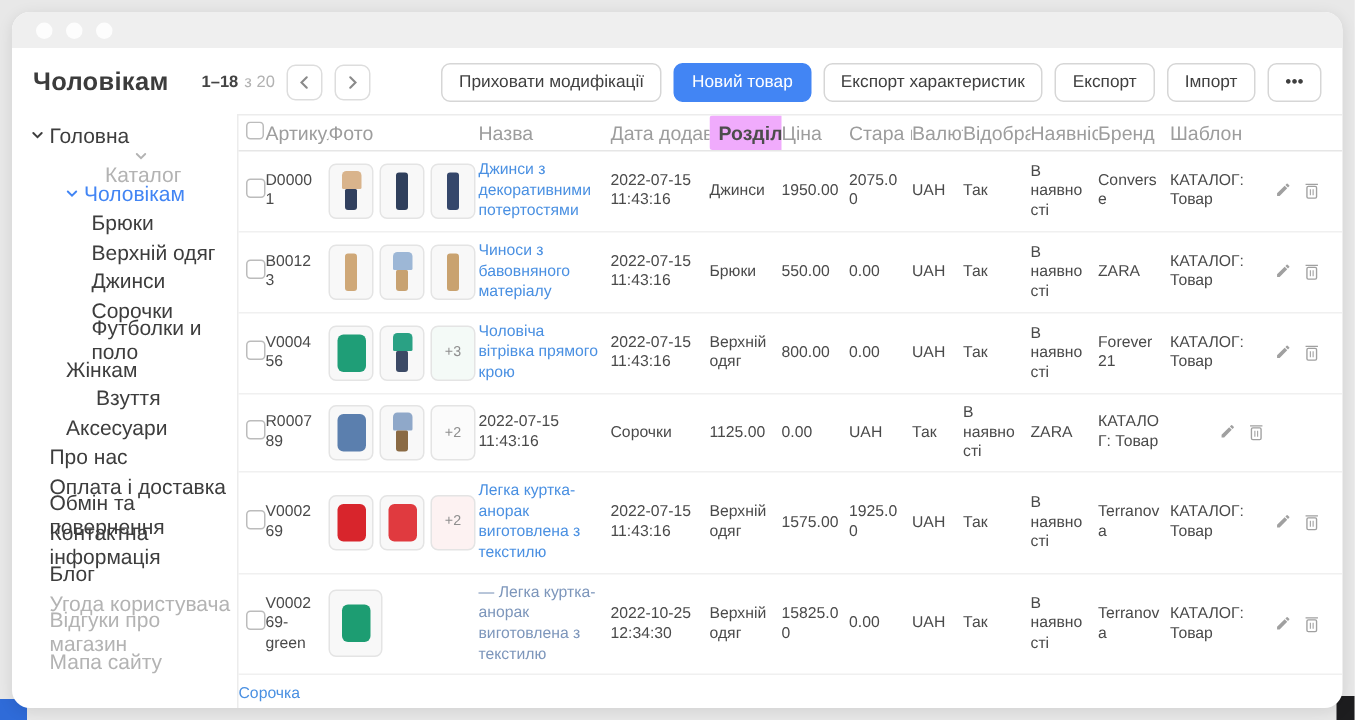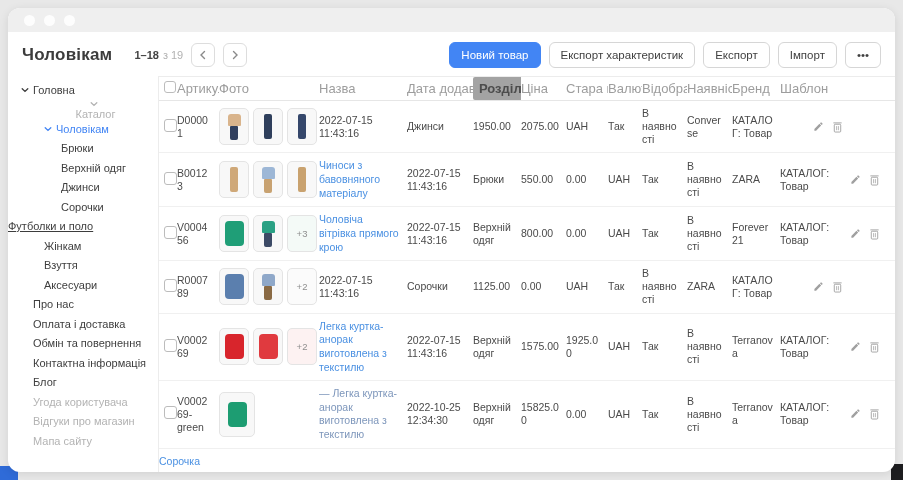--- a/index.html
+++ b/index.html
@@ -19,30 +19,30 @@
   .page-total { font-size:11px; color:#b2b2b2; margin-left:-4px; }
   .pg-btn { width:24px; height:24px; border:1px solid #ddd; border-radius:6px; background:#fff;
     display:flex; align-items:center; justify-content:center; cursor:pointer; color:#8a8a8a; }
   .actions-group { margin-left:auto; display:flex; gap:8px; }
   .btn { height:26px; padding:0 11px; border-radius:6px; font-size:11.5px; cursor:pointer;
     font-family:inherit; border:1px solid #d6d6d6; background:#fff; color:#3f3f3f; white-space:nowrap; }
   .btn.primary { background:#4285f4; border-color:#4285f4; color:#fff; }
 
   .main { flex:1; display:flex; min-height:0; }
   .sidebar { width:150px; flex:none; padding-top:4px; }
-  .nav-item { height:19.5px; display:flex; align-items:center; font-size:11px; color:#3d3d3d; cursor:pointer; }
+  .nav-item { height:19.5px; display:flex; align-items:center; font-size:14px; color:#3d3d3d; cursor:pointer; }
   .nav-item .chev { display:inline-flex; margin-right:4px; }
   .nav-item.tone-muted { color:#b3b3b3; }
   .nav-item.tone-active { color:#4285f4; }
 
   .table-area { flex:1; border-left:1px solid #ececec; border-top:1px solid #ececec; min-width:0; }
   .grid { display:grid; grid-template-columns:18px 42px 100px 88px 66px 48px 45px 42px 34px 45px 45px 48px 69px 37px; }
   .thead { height:24px; align-items:center; border-bottom:1px solid #e6e6e6; }
   .th { font-size:13px; color:#9d9d9d; padding-right:4px; white-space:nowrap; overflow:hidden; }
-  .chip { display:inline-flex; align-items:center; gap:5px; background:#a3a3a3; border-radius:2px;
+  .chip { display:inline-flex; align-items:center; gap:5px; background:#f0abfc; border-radius:2px;
     padding:4px 6px; font-weight:700; color:#4c4c4c; }
   .sort-icon { display:inline-flex; flex-direction:column; gap:1px; }
   .sort-icon i { display:block; width:0; height:0; border-left:3px solid transparent; border-right:3px solid transparent; }
   .sort-icon .up { border-bottom:4px solid #555; }
   .sort-icon .down { border-top:4px solid #555; }
 
   .tbody { }
   .trow { align-items:center; border-bottom:1px solid #f0f0f0; padding:6px 0; min-height:42px; }
   .cell { font-size:10.5px; color:#4a4a4a; padding-right:6px; line-height:1.25; word-wrap:break-word; }
   .cb { width:13px; height:13px; border:1.5px solid #bcbcbc; border-radius:3px; background:#fff; display:inline-block; cursor:pointer; }
@@ -71,33 +71,34 @@
   <div class="titlebar">
     <span class="dot"></span>
     <span class="dot"></span>
     <span class="dot"></span>
   </div>
 
   <div class="page-header">
     <span class="page-title">Чоловікам</span>
     <span class="pager">
       <span class="page-range">1–18</span>
-      <span class="page-total">з 19</span>
+      <span class="page-total">з 20</span>
       <span class="pg-btn">
         <svg width="8" height="10" viewBox="0 0 8 10">
             <path d="M5.5 1.5 L2 5 L5.5 8.5" stroke="currentColor" stroke-width="1.4" fill="none" stroke-linecap="round"></path>
           </svg>
       </span>
       <span class="pg-btn">
         <svg width="8" height="10" viewBox="0 0 8 10">
             <path d="M2.5 1.5 L6 5 L2.5 8.5" stroke="currentColor" stroke-width="1.4" fill="none" stroke-linecap="round"></path>
           </svg>
       </span>
     </span>
     <span class="actions-group">
+        <button class="btn outline">Приховати модифікації</button>
         <button class="btn primary">Новий товар</button>
         <button class="btn outline">Експорт характеристик</button>
         <button class="btn outline">Експорт</button>
         <button class="btn outline">Імпорт</button>
         <button class="btn outline">•••</button>
       </span>
   </div>
 
   <div class="main">
     <div class="sidebar">
@@ -130,27 +131,27 @@
         </div>
         <div class="nav-item tone-dark" style="padding-left: 53px;">
           <span>Верхній одяг</span>
         </div>
         <div class="nav-item tone-dark" style="padding-left: 53px;">
           <span>Джинси</span>
         </div>
         <div class="nav-item tone-dark" style="padding-left: 53px;">
           <span>Сорочки</span>
         </div>
-        <div class="nav-item tone-dark" style=" text-decoration: underline;">
+        <div class="nav-item tone-dark" style="padding-left: 53px;">
           <span>Футболки и поло</span>
         </div>
         <div class="nav-item tone-dark" style="padding-left: 36px;">
           <span>Жінкам</span>
         </div>
-        <div class="nav-item tone-dark" style="padding-left: 36px;">
+        <div class="nav-item tone-dark" style="padding-left: 56px;">
           <span>Взуття</span>
         </div>
         <div class="nav-item tone-dark" style="padding-left: 36px;">
           <span>Аксесуари</span>
         </div>
         <div class="nav-item tone-dark" style="padding-left: 25px;">
           <span>Про нас</span>
         </div>
         <div class="nav-item tone-dark" style="padding-left: 25px;">
           <span>Оплата і доставка</span>
@@ -211,20 +212,21 @@
                   <span class="s-bot" style="background: rgb(49, 64, 94);"></span>
                 </span>
               </span>
               <span class="thumb">
                 <span class="g-pants" style="background: rgb(47, 63, 92);"></span>
               </span>
               <span class="thumb">
                 <span class="g-pants" style="background: rgb(53, 71, 107);"></span>
               </span>
             </span>
+    <a class="name-link" href="#">Джинси з декоративними потертостями</a>
     <span class="cell">2022-07-15 11:43:16</span>
     <span class="cell">Джинси</span>
     <span class="cell">1950.00</span>
     <span class="cell">2075.00</span>
     <span class="cell">UAH</span>
     <span class="cell">Так</span>
     <span class="cell">В наявності</span>
     <span class="cell">Converse</span>
     <span class="cell">КАТАЛОГ: Товар</span>
     <span class="cell actions-cell">

